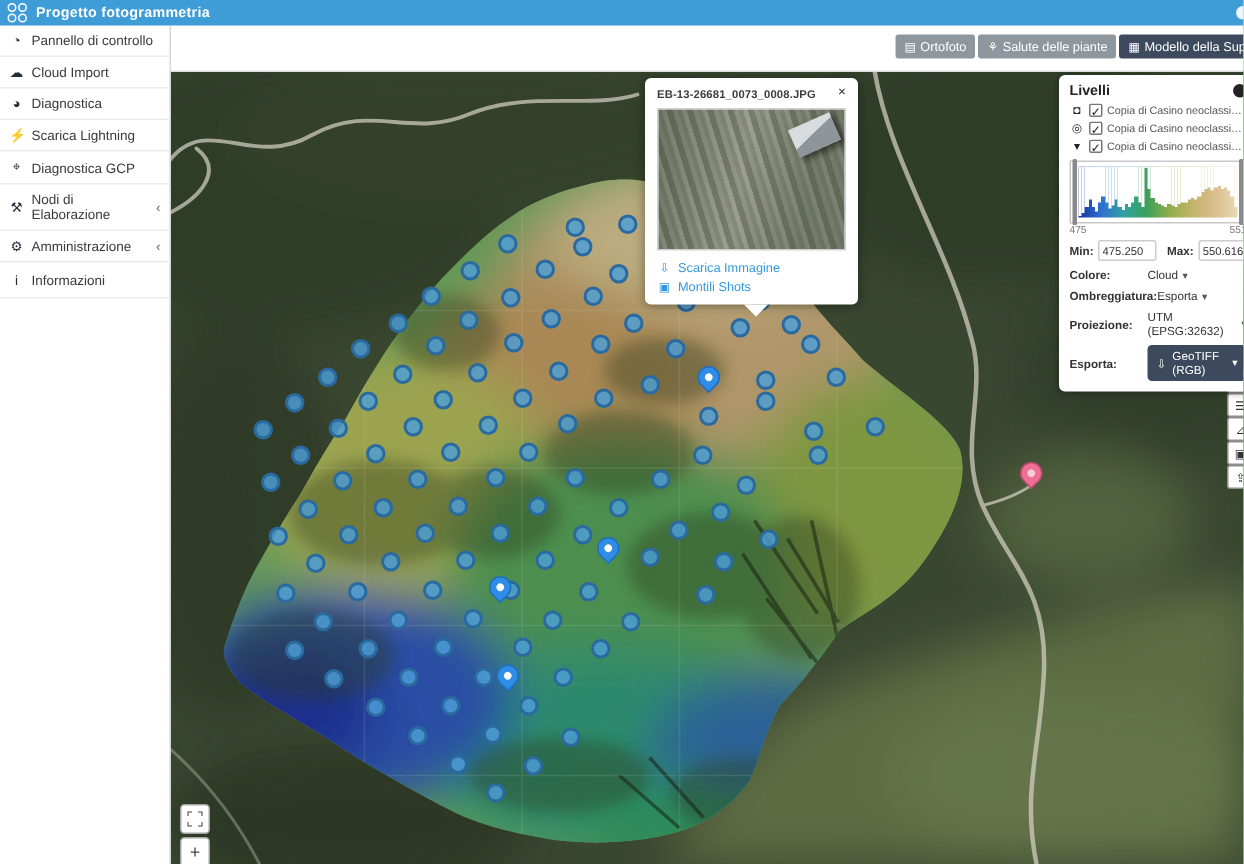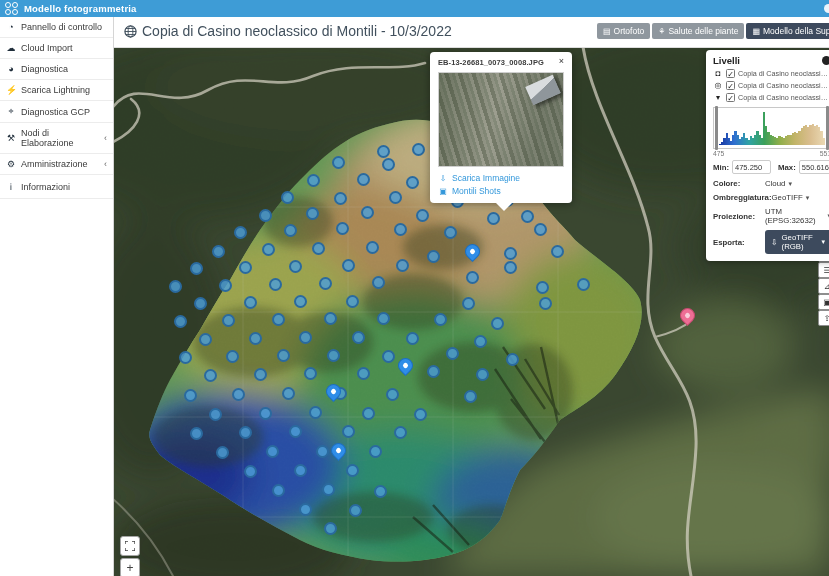--- a/index.html
+++ b/index.html
@@ -104,21 +104,21 @@
 </head>
 <body>
 
 <div class="topbar">
   <div class="logo">
     <span></span>
       <span></span>
     <span></span>
       <span></span>
   </div>
-  <span class="topbar-title">Modello fotogrammetria</span>
+  <span class="topbar-title">Progetto fotogrammetria</span>
   <span class="user-dot"></span>
 </div>
 
 <div class="sidebar" id="sidebar">
     <div class="side-item">
     <span class="ico">◔</span>
     <span class="lbl">Pannello di controllo</span>
 
   </div>
     <div class="side-item">
@@ -152,30 +152,20 @@
     <span class="chev">‹</span>
   </div>
     <div class="side-item">
     <span class="ico">ℹ</span>
     <span class="lbl">Informazioni</span>
 
   </div>
   </div>
 
 <div class="header">
-  <div class="page-title">
-    <svg class="globe" viewBox="0 0 14 14">
-      <circle cx="7" cy="7" r="6" fill="none" stroke="#41505d" stroke-width="1.3"></circle>
-      <ellipse cx="7" cy="7" rx="2.6" ry="6" fill="none" stroke="#41505d" stroke-width="1"></ellipse>
-      <line x1="1" y1="7" x2="13" y2="7" stroke="#41505d" stroke-width="1"></line>
-      <line x1="1.8" y1="3.8" x2="12.2" y2="3.8" stroke="#41505d" stroke-width="1"></line>
-      <line x1="1.8" y1="10.2" x2="12.2" y2="10.2" stroke="#41505d" stroke-width="1"></line>
-    </svg>
-    <span>Copia di Casino neoclassico di Montili - 10/3/2022</span>
-  </div>
   <div class="btn-group" id="btnGroup">
       <div class="hbtn">
     <span class="bico">▤</span>
     <span class="blbl">Ortofoto</span>
   </div>
       <div class="hbtn">
     <span class="bico">⚘</span>
     <span class="blbl">Salute delle piante</span>
   </div>
       <div class="hbtn active">
@@ -397,21 +387,21 @@
     <div class="frow">
       <span class="flab">Colore:</span>
       <span class="fval">
         <span>Cloud</span>
         <span class="caret">▾</span>
       </span>
     </div>
     <div class="frow">
       <span class="flab">Ombreggiatura:</span>
       <span class="fval">
-        <span>GeoTIFF</span>
+        <span>Esporta</span>
         <span class="caret">▾</span>
       </span>
     </div>
     <div class="frow">
       <span class="flab">Proiezione:</span>
       <span class="fval">
         <span>UTM (EPSG:32632)</span>
         <span class="caret">▾</span>
       </span>
     </div>

